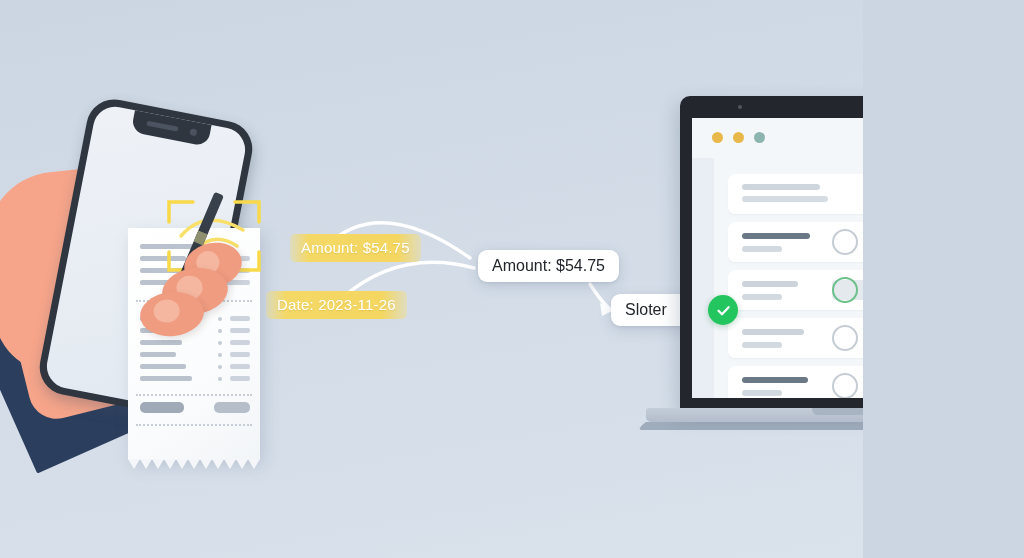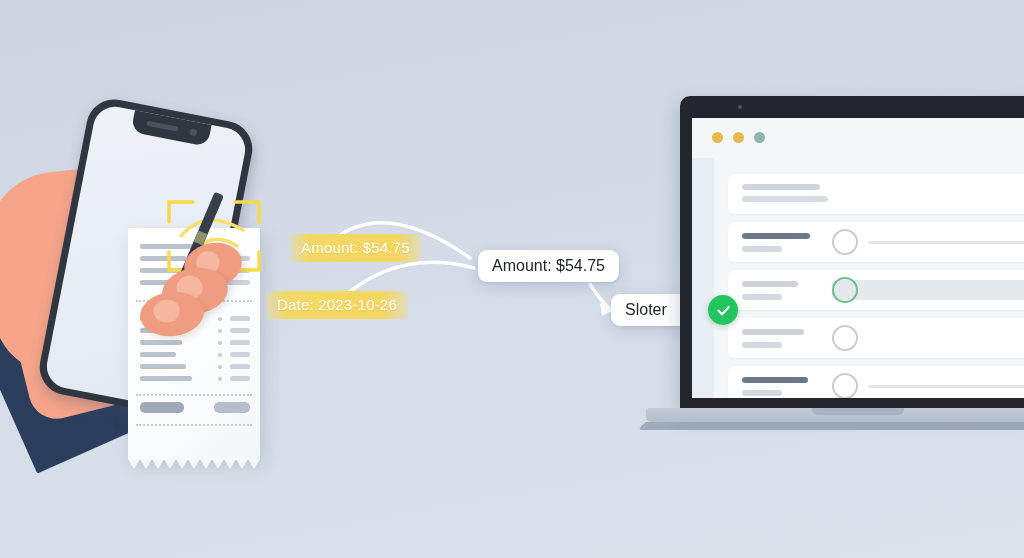--- a/index.html
+++ b/index.html
@@ -5,21 +5,21 @@
   html, body {
     margin: 0;
     padding: 0;
     background: #ccd6e2;
   }
   body {
     font-family: "Liberation Sans", sans-serif;
   }
   #scene {
     position: relative;
-    width: 1024px;
+    width: 863px;
     height: 558px;
     overflow: hidden;
     background: linear-gradient(170deg, #ccd6e2 0%, #cdd7e3 42%, #d3dce7 72%, #dae2ec 100%);
   }
 
   
   .sleeve {
     position: absolute;
     left: -40px;
     top: 300px;
@@ -494,21 +494,21 @@
   </div>
 
   <svg class="arrows">
     <path d="M326 246 Q380 194 470 258" stroke="#ffffff" stroke-width="3.4" fill="none" stroke-linecap="round"></path>
     <path d="M342 298 Q400 248 474 268" stroke="#ffffff" stroke-width="3.4" fill="none" stroke-linecap="round"></path>
     <path d="M590 284 Q604 306 612 310" stroke="#ffffff" stroke-width="3.4" fill="none" stroke-linecap="round"></path>
     <polygon points="614,310 600,303 602,316" fill="#ffffff"></polygon>
   </svg>
 
   <div class="tag-hl" id="tag-amount-hl">Amount: $54.75</div>
-  <div class="tag-hl" id="tag-date-hl">Date: 2023-10-26</div>
+  <div class="tag-hl" id="tag-date-hl">Date: 2023-11-26</div>
 
   <div class="card" id="card-amount">Amount: $54.75</div>
 
   <div class="card" id="card-sloter">Sloter</div>
 
   <div class="check-badge">
     <svg width="17" height="17" viewBox="0 0 17 17">
       <path d="M3.5 8.8 L7 12.2 L13.6 5.2" stroke="#ffffff" stroke-width="2.3" fill="none" stroke-linecap="round" stroke-linejoin="round"></path>
     </svg>
   </div>

